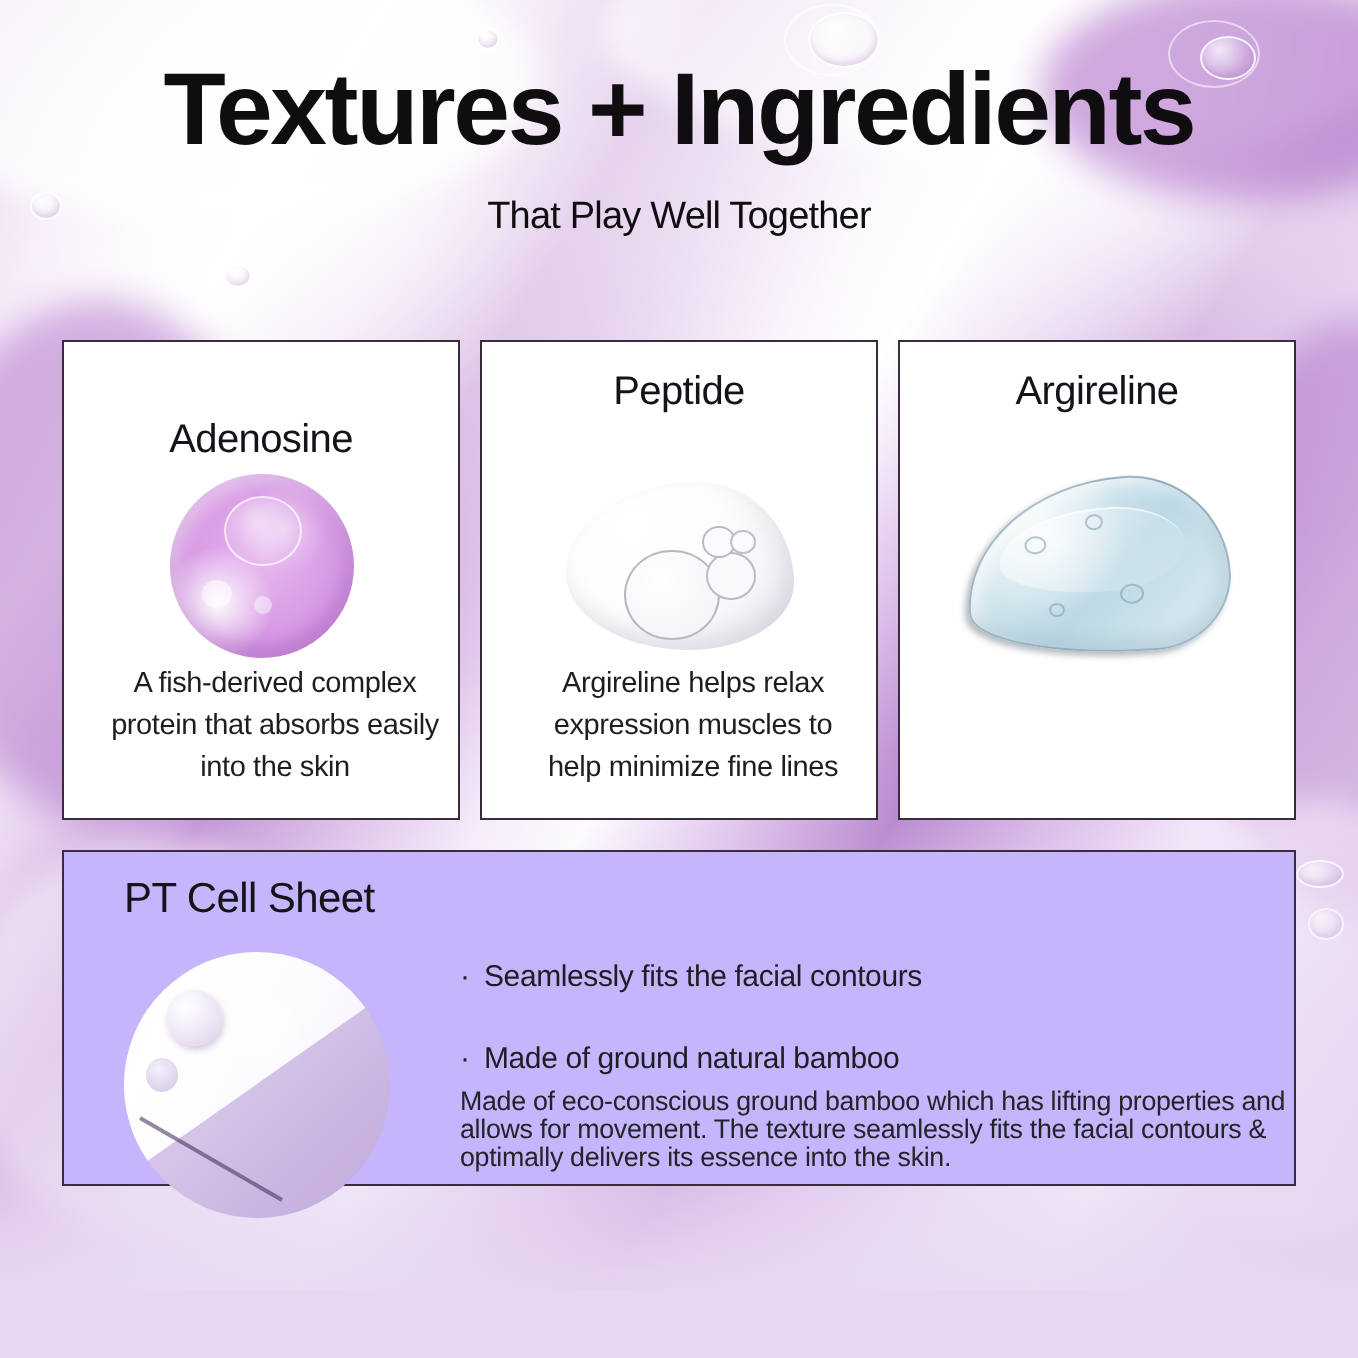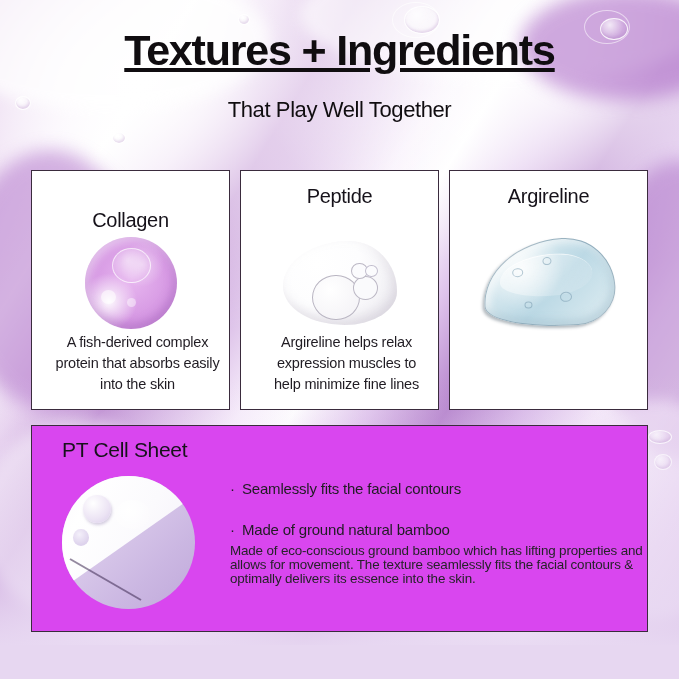--- a/index.html
+++ b/index.html
@@ -29,24 +29,24 @@
     border:1px solid rgba(255,255,255,.85);
     background:radial-gradient(circle at 34% 30%, rgba(255,255,255,.75), rgba(255,255,255,.05) 62%);
     box-shadow:inset -1px -2px 3px rgba(160,110,185,.25);}
   .gelbg .ring{position:absolute;border-radius:50%;border:1.5px solid rgba(255,255,255,.9);}
   .veil{position:absolute;left:0;top:0;width:679px;height:645px;
     background:linear-gradient(180deg, rgba(255,255,255,0) 58%, rgba(232,217,242,.55) 88%, rgba(232,217,242,.95) 100%);}
 
   
   .header{position:absolute;left:0;top:0;width:679px;height:170px;}
   .h-title{position:absolute;top:29px;left:0;width:679px;text-align:center;
-    font-size:43px;font-weight:bold;color:#100d10;letter-spacing:-1.2px;
-    line-height:1;white-space:nowrap;text-decoration:underline;}
+    font-size:51px;font-weight:bold;color:#100d10;letter-spacing:-1.2px;
+    line-height:1;white-space:nowrap;}
   .h-sub{position:absolute;top:99px;left:0;width:679px;text-align:center;
-    font-size:22px;font-weight:normal;color:#100d10;letter-spacing:-0.4px;
+    font-size:19px;font-weight:normal;color:#100d10;letter-spacing:-0.4px;
     line-height:1;white-space:nowrap;}
 
   
   .cards{position:absolute;left:31px;top:170px;width:617px;height:240px;
     display:flex;justify-content:space-between;}
   .card{width:199px;height:240px;background:#fff;border:1px solid #3a2b3d;
     box-sizing:border-box;position:relative;}
   .c-title{position:absolute;left:8px;right:8px;top:13px;text-align:center;
     font-size:20px;color:#16121a;line-height:24px;letter-spacing:-.3px;}
   .c-art{position:absolute;left:0;right:0;top:62px;height:100px;}
@@ -96,22 +96,22 @@
     box-shadow:inset -3px -4px 9px rgba(120,160,180,.35), inset 3px 3px 8px rgba(255,255,255,.8),
       -2px 2px 3px rgba(40,60,75,.35);
     border:1px solid rgba(90,120,140,.45);}
   .drop .sheen{position:absolute;left:12%;top:16%;width:72%;height:48%;
     border-radius:60% 40% 44% 56% / 62% 50% 50% 38%;
     background:linear-gradient(120deg, rgba(255,255,255,.55), rgba(255,255,255,.05));
     border-top:1px solid rgba(255,255,255,.7);}
   .drop .mb{position:absolute;border-radius:50%;border:1px solid rgba(120,155,175,.55);}
 
   
-  .panel{position:absolute;left:31px;top:425px;width:617px;height:207px;
-    background:#d946ef;border:1px solid #3a2b3d;box-sizing:border-box;}
+  .panel{position:absolute;left:31px;top:425px;width:617px;height:168px;
+    background:#c4b5fd;border:1px solid #3a2b3d;box-sizing:border-box;}
   .p-title{position:absolute;left:30px;top:11px;font-size:21px;color:#16121a;
     letter-spacing:-.3px;line-height:26px;}
   .p-circle{position:absolute;left:30px;top:50px;width:133px;height:133px;border-radius:50%;
     overflow:hidden;
     background:linear-gradient(135deg,#e3d6ef 0%, #d9c9ea 38%, #cbb7e2 70%, #c0a9da 100%);}
   .p-circle .sheetwhite{position:absolute;left:-14%;top:-16%;width:116%;height:104%;
     background:linear-gradient(118deg,#f7f4fb 0%, #ffffff 30%, #fbfafd 60%, #f2eef8 100%);
     clip-path:polygon(0 0, 100% 0, 100% 28%, 8% 100%, 0 100%);
     box-shadow:2px 3px 6px rgba(130,105,160,.28);}
   .p-circle .edge{position:absolute;left:6%;top:62%;width:62%;height:2px;
@@ -163,21 +163,21 @@
   <div class="header">
     <div class="h-title">Textures + Ingredients</div>
     <div class="h-sub">That Play Well Together</div>
   </div>
 
   <div class="cards">
 
     <div class="card">
       <div class="c-title">
         <br>
-        <span>Collagen</span>
+        <span>Adenosine</span>
       </div>
       <div class="c-art">
         <div class="sphere">
           <div class="inner"></div>
           <div class="dotA"></div>
           <div class="dotB"></div>
         </div>
       </div>
       <div class="c-desc">A fish-derived complex protein that absorbs easily into the skin</div>
     </div>

